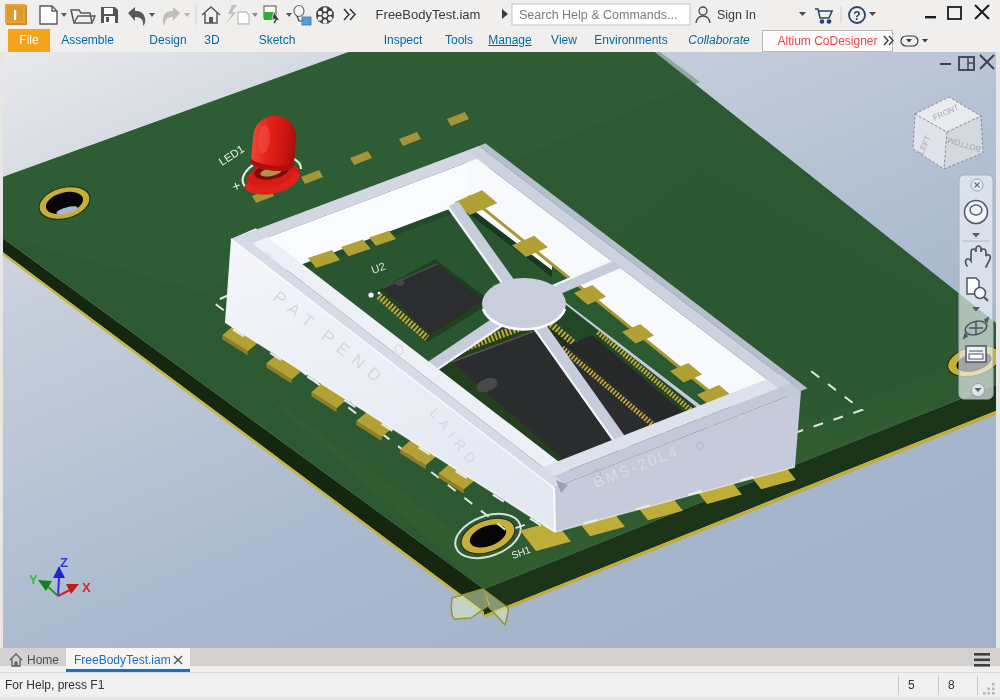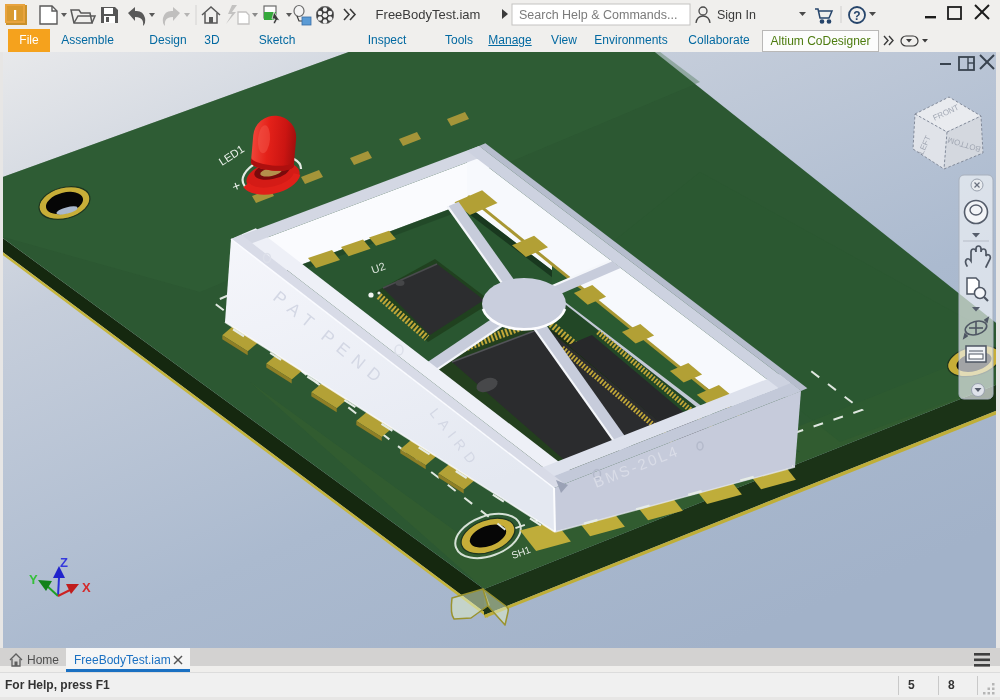--- a/index.html
+++ b/index.html
@@ -4,21 +4,21 @@
 <style>
   html,body{margin:0;padding:0;}
   body{width:1000px;height:700px;overflow:hidden;font-family:"Liberation Sans",sans-serif;position:relative;background:#efeeec;}
   .abs{position:absolute;}
   
   #titlebar{left:0;top:0;width:1000px;height:29px;background:#f0efed;}
   #ribbon{left:0;top:29px;width:1000px;height:23px;background:#f0efed;}
   .tab{position:absolute;top:0;height:23px;line-height:23px;font-size:12px;color:#0369a1;text-align:center;}
   
   #doctabs{left:0;top:648px;width:1000px;height:18px;background:#d3d2d1;}
-  #statusbar{left:0;top:672px;width:1000px;height:25px;background:#f0f0f0;border-top:1px solid #dcdcdc;font-weight:bold;}
+  #statusbar{left:0;top:672px;width:1000px;height:25px;background:#f0f0f0;border-top:1px solid #dcdcdc;}
   #winbottom{left:0;top:697px;width:1000px;height:3px;background:#e7e6e5;}
   .sep{position:absolute;width:1px;background:#c9c9c9;}
 </style>
 </head>
 <body>
 
 <div id="titlebar" class="abs">
   <svg class="abs" style="left:0;top:0" width="1000" height="29" viewBox="0 0 1000 29">
 
     <rect x="6" y="5" width="21" height="20" fill="#c9912c"></rect>
@@ -128,27 +128,27 @@
   </svg>
 </div>
 
 <div id="ribbon" class="abs">
   <div class="tab" style="left:8px;width:42px;background:#f5a21d;color:#fff;">File</div>
   <div class="tab" style="left:60px;width:55px;">Assemble</div>
   <div class="tab" style="left:124px;width:40px;margin-left:24px;">Design</div>
   <div class="tab" style="left:184px;width:56px;">3D Design</div>
   <div class="tab" style="left:256px;width:42px;">Sketch</div>
   <div class="tab" style="left:312px;width:52px;margin-top:27px;">Annotate</div>
-  <div class="tab" style="left:364px;width:46px;">Inspect</div>
+  <div class="tab" style="left:380px;width:46px;">Inspect</div>
   <div class="tab" style="left:440px;width:38px;">Tools</div>
   <div class="tab" style="left:486px;width:48px;text-decoration:underline;">Manage</div>
   <div class="tab" style="left:548px;width:32px;">View</div>
   <div class="tab" style="left:592px;width:78px;">Environments</div>
-  <div class="tab" style="left:685px;width:68px;">Collaborate</div>
-  <div class="tab" style="left:762px;width:117px;background:#fcfcfc;border:1px solid #b9b8b7;box-sizing:border-box;height:22px;top:1px;line-height:20px;color:#4d7c0f;">Altium CoDesigner</div>
+  <div class="tab" style="left:685px;width:68px;font-style:italic;">Collaborate</div>
+  <div class="tab" style="left:762px;width:131px;background:#fcfcfc;border:1px solid #b9b8b7;box-sizing:border-box;height:22px;top:1px;line-height:20px;color:#ef4444;">Altium CoDesigner</div>
   <svg class="abs" style="left:880px;top:0" width="60" height="23" viewBox="0 0 60 23">
     <g stroke="#3b3b3b" stroke-width="1.4" fill="none">
       <path d="M4 7 l4 4.5 l-4 4.5"></path>
         <path d="M9 7 l4 4.5 l-4 4.5"></path>
     </g>
     <rect x="21" y="7" width="17" height="10" rx="5" fill="none" stroke="#3b3b3b" stroke-width="1.2"></rect>
     <path d="M26 10 l6 0 l-3 3.5 z" fill="#3b3b3b"></path>
     <path d="M42 10 l6 0 l-3 3.5 z" fill="#3b3b3b"></path>
   </svg>
 </div>

